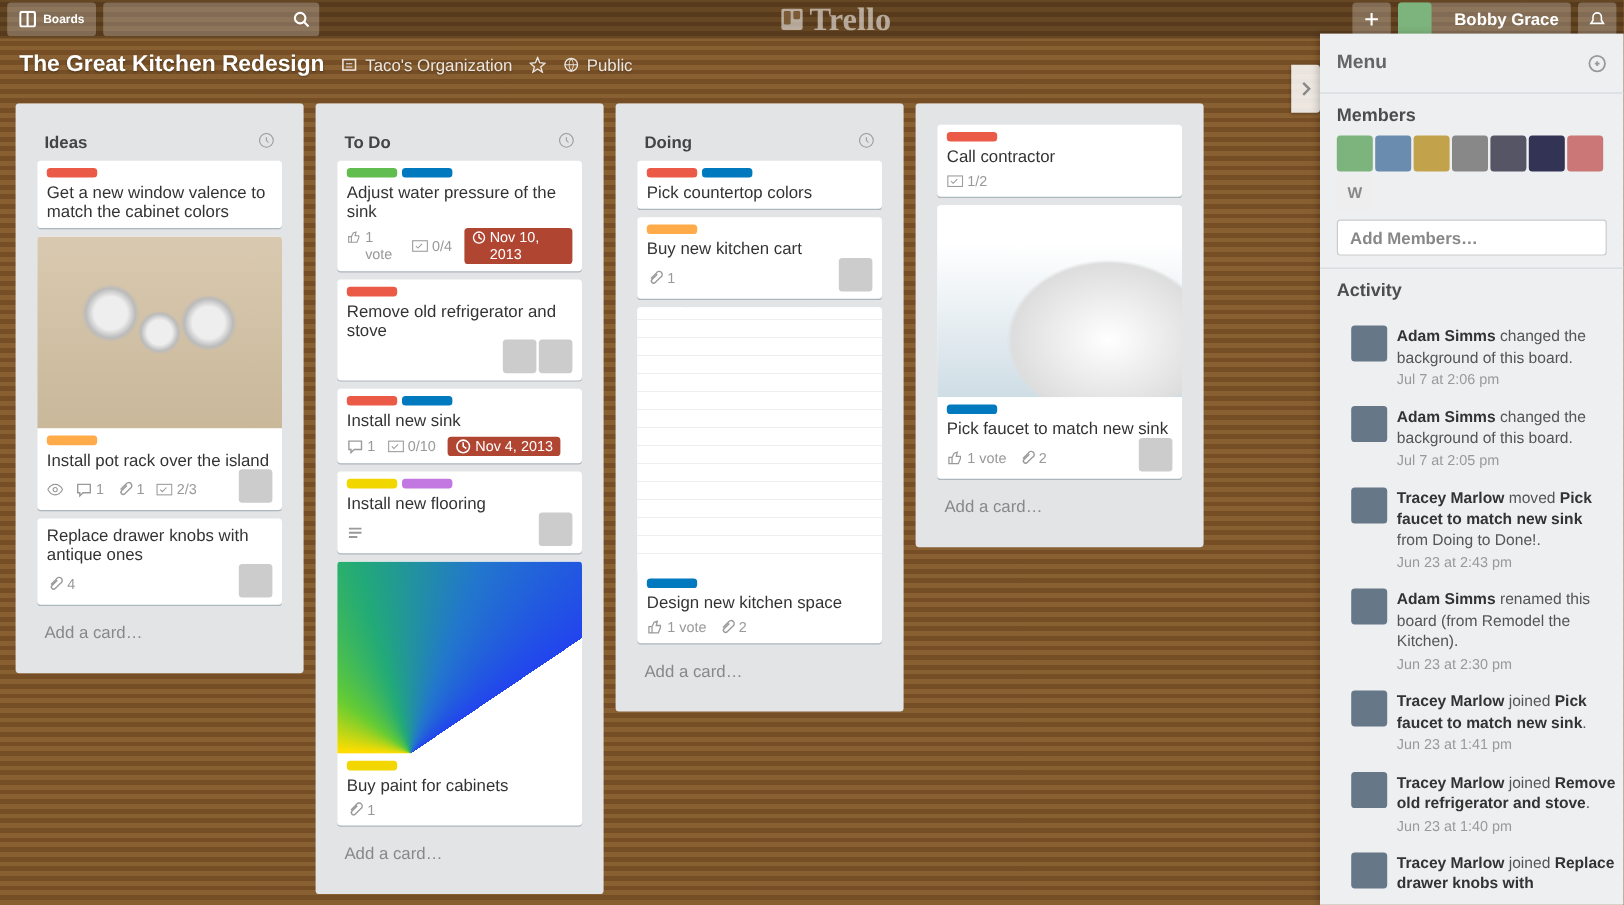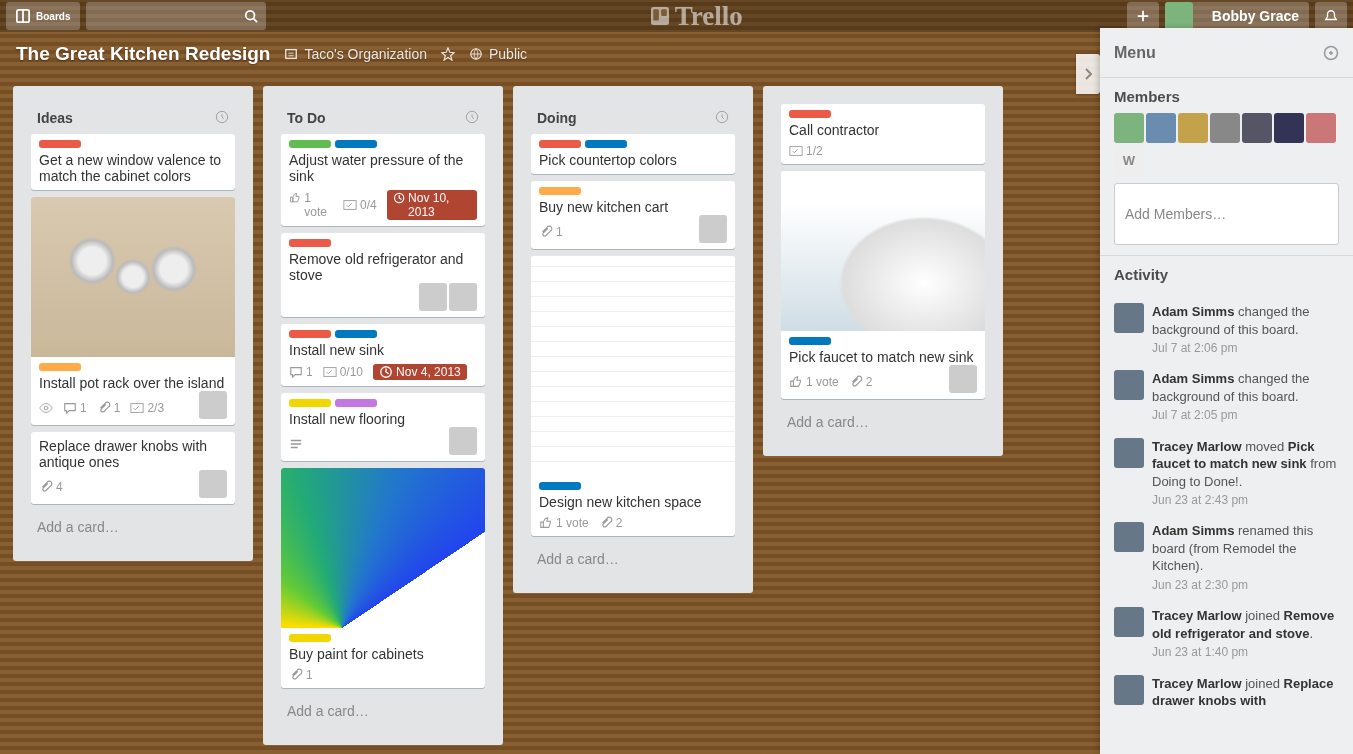--- a/index.html
+++ b/index.html
@@ -43,22 +43,22 @@
 .img-faucet{background:radial-gradient(ellipse at 70% 70%,#fff,#ddd 40%,transparent 42%),linear-gradient(#fff 20%,#cfdde5);}
 .add-card{color:#888;font-size:14px;padding:8px 6px;cursor:pointer;}
 
 .menu{ position:absolute; top:28px; right:0; bottom:0; width:253px; background:#edeff0; color:#444; box-shadow:-2px 0 6px rgba(0,0,0,.2); display:flex; flex-direction:column;}
 .menu-head{height:50px;border-bottom:1px solid #d6dadc;display:flex;align-items:center;padding:0 14px;font-size:16px;font-weight:700;color:#666;justify-content:space-between;}
 .menu-section{padding:10px 14px;border-bottom:1px solid #d6dadc;}
 .menu h3{font-size:15px;margin-bottom:8px;color:#4d4d4d;}
 .members-row{display:flex;gap:2px;flex-wrap:wrap;}
 .mchip{width:30px;height:30px;border-radius:3px;background:#aaa;position:relative;}
 .mchip.w{background:#eee;color:#888;display:flex;align-items:center;justify-content:center;font-weight:700;font-size:13px;}
-.add-members{margin-top:8px;background:#fff;border:1px solid #ccc;border-radius:3px;padding:22px 10px;font-size:14px;color:#888;cursor:pointer;font-weight:400}
-.activity{flex:1;overflow-y:auto;padding:8px 6px 8px 14px;}
+.add-members{margin-top:8px;background:#fff;border:1px solid #ccc;border-radius:3px;padding:6px 10px;font-size:14px;color:#888;cursor:pointer;font-weight:700}
+.activity{flex:1;overflow-y:auto;padding:8px 6px 8px 26px;}
 .act-item{display:flex;gap:8px;font-size:13px;color:#555;margin-bottom:14px;line-height:1.35;}
 .act-item .mchip{flex:none;width:30px;height:30px;}
 .act-item b{font-weight:700;color:#333;}
 .act-item .ts{color:#999;font-size:12px;display:block;margin-top:2px;}
 .scroll::-webkit-scrollbar{width:10px;} .scroll::-webkit-scrollbar-thumb{background:#c4c9cc;border-radius:5px;}
 .ic{width:14px;height:14px;display:inline-block;}
 svg{display:block;}
 </style>
 </head>
 <body>
@@ -379,20 +379,24 @@
       <div class="act-item">
       <div class="mchip" style="background:#678"></div>
       <div><span><b>Tracey Marlow</b> moved <b>Pick faucet to match new sink</b> from Doing to Done!.</span><span class="ts">Jun 23 at 2:43 pm</span></div>
     </div>
       <div class="act-item">
       <div class="mchip" style="background:#678"></div>
       <div><span><b>Adam Simms</b> renamed this board (from Remodel the Kitchen). </span><span class="ts">Jun 23 at 2:30 pm</span></div>
     </div>
       <div class="act-item">
       <div class="mchip" style="background:#678"></div>
+      <div><span><b>Tracey Marlow</b> joined <b>Pick faucet to match new sink</b>.</span><span class="ts">Jun 23 at 1:41 pm</span></div>
+    </div>
+      <div class="act-item">
+      <div class="mchip" style="background:#678"></div>
       <div><span><b>Tracey Marlow</b> joined <b>Remove old refrigerator and stove</b>. </span><span class="ts">Jun 23 at 1:40 pm</span></div>
     </div>
       <div class="act-item">
       <div class="mchip" style="background:#678"></div>
       <div><span><b>Tracey Marlow</b> joined <b>Replace drawer knobs with</b></span></div>
     </div>
     </div>
 </div>
 
 </body></html>

